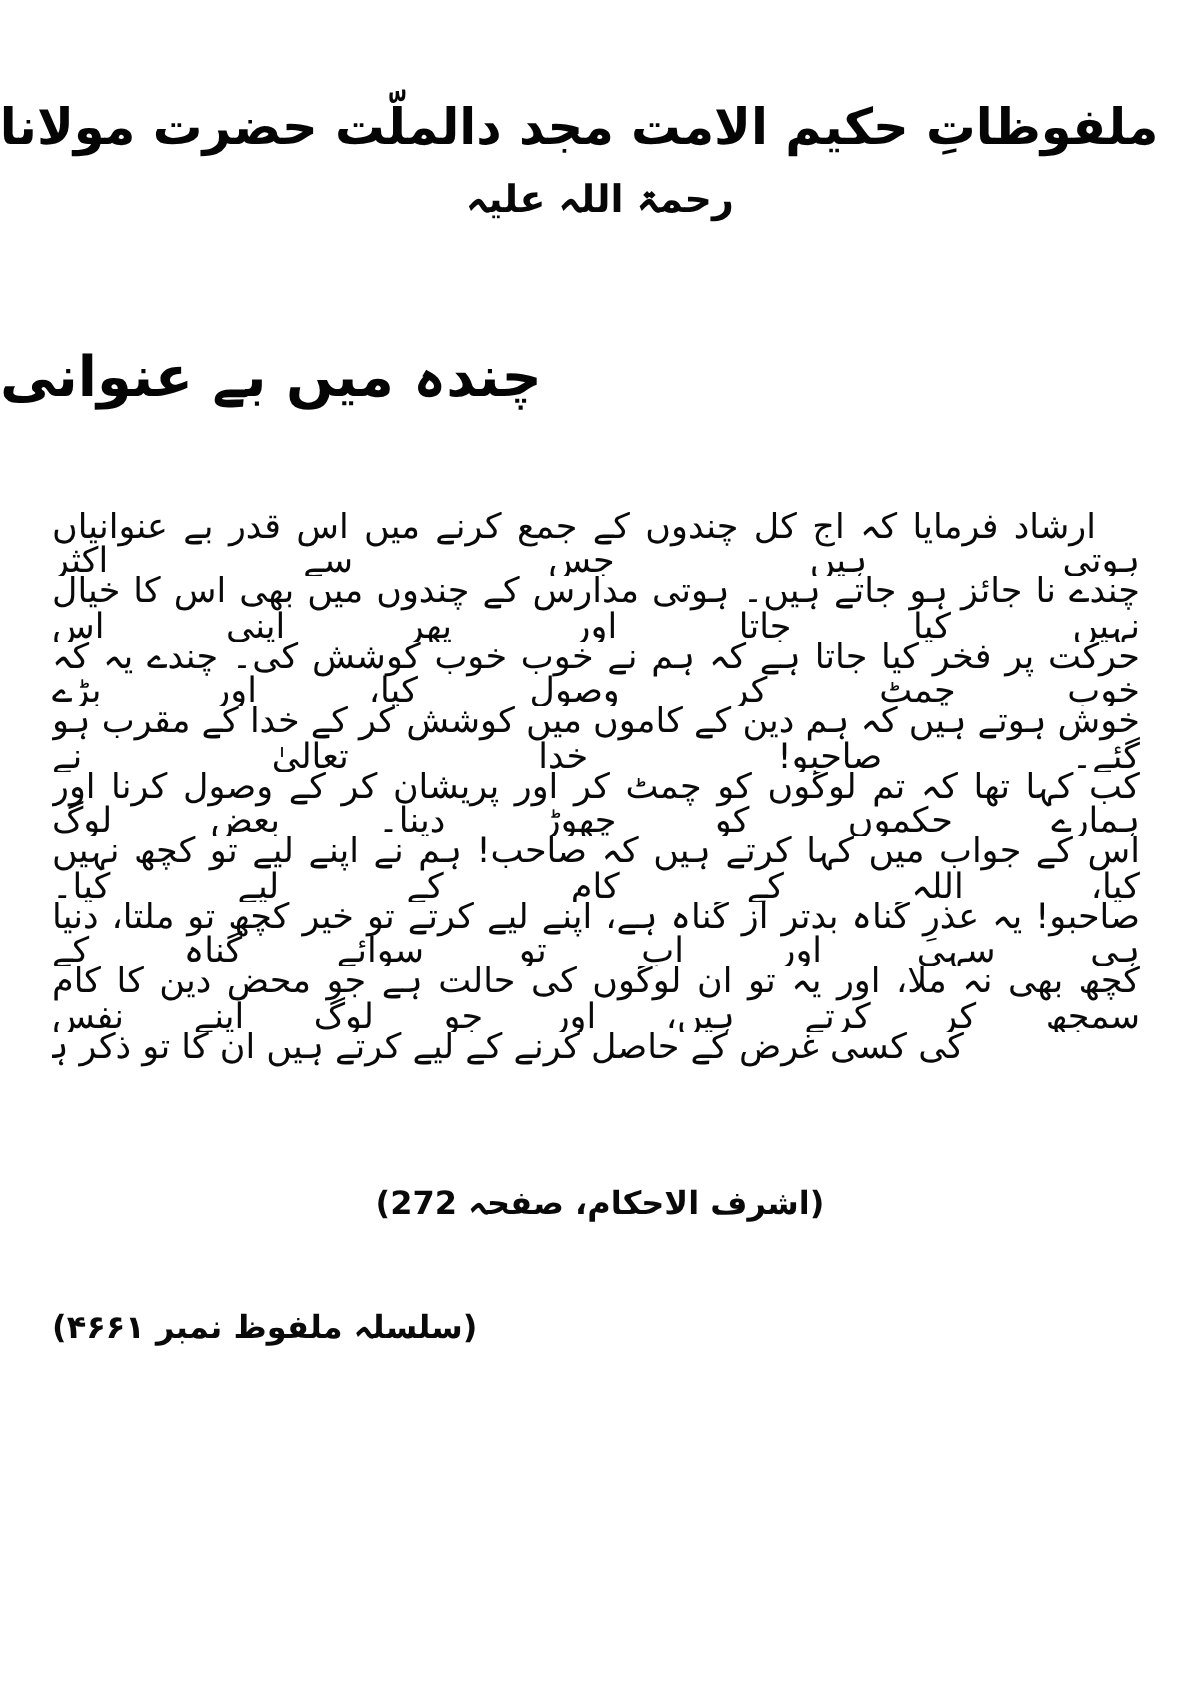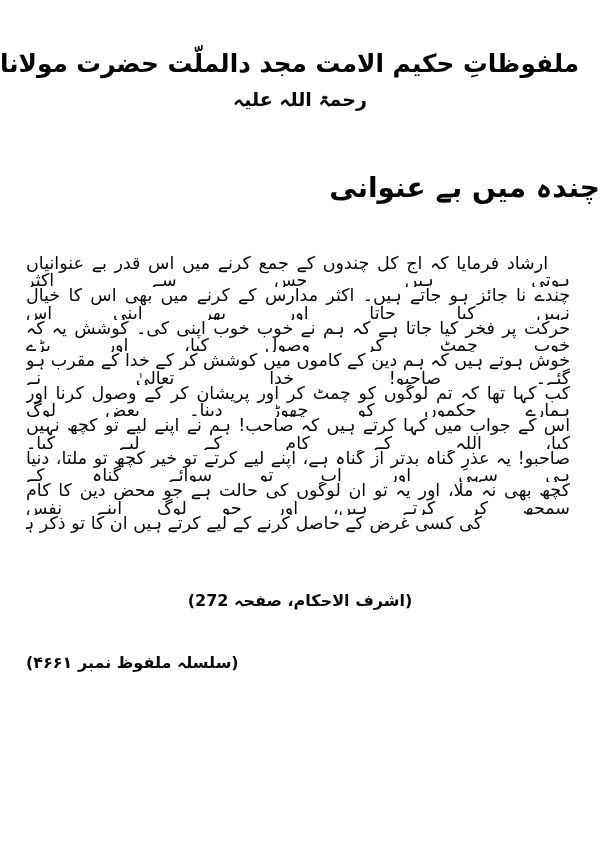--- a/index.html
+++ b/index.html
@@ -50,21 +50,21 @@
     margin-top: 6px;
     font-size: 19px;
     font-weight: 700;
     color: #080808;
     direction: rtl;
   }
 
   
   .article-title-wrap {
     margin-top: 60px;
-    text-align: right;
+    text-align: left;
   }
   .article-title {
     display: inline-block;
     font-size: 28px;
     font-weight: 700;
     color: #050505;
     direction: rtl;
     line-height: 1.3;
   }
 
@@ -137,22 +137,22 @@
     <div class="header-title">ملفوظاتِ حکیم الامت مجد دالملّت حضرت مولانا محمد اشرف علی تھانوی</div>
     <div class="header-subtitle">رحمۃ اللہ علیہ</div>
   </div>
 
   <div class="article-title-wrap">
     <div class="article-title">چندہ میں بے عنوانی</div>
   </div>
 
   <div class="body-block">
     <div class="body-line stretch first-line">ارشاد فرمایا کہ آج کل چندوں کے جمع کرنے میں اس قدر بے عنوانیاں ہوتی ہیں جس سے اکثر</div>
-    <div class="body-line stretch">چندے نا جائز ہو جاتے ہیں۔ اکثر مدارس کے کرنے میں بھی اس کا خیال نہیں کیا جاتا اور پھر اپنی اس</div>
-    <div class="body-line stretch">حرکت پر فخر کیا جاتا ہے کہ ہم نے خوب خوب اپنی کی۔ کوشش یہ کہ خوب چمٹ کر وصول کیا، اور بڑے</div>
+    <div class="body-line stretch">چندے نا جائز ہو جاتے ہیں۔ ہوتی مدارس کے چندوں میں بھی اس کا خیال نہیں کیا جاتا اور پھر اپنی اس</div>
+    <div class="body-line stretch">حرکت پر فخر کیا جاتا ہے کہ ہم نے خوب خوب کوشش کی۔ چندے یہ کہ خوب چمٹ کر وصول کیا، اور بڑے</div>
     <div class="body-line stretch">خوش ہوتے ہیں کہ ہم دین کے کاموں میں کوشش کر کے خدا کے مقرب ہو گئے۔ صاحبو! خدا تعالیٰ نے</div>
     <div class="body-line stretch">کب کہا تھا کہ تم لوگوں کو چمٹ کر اور پریشان کر کے وصول کرنا اور ہمارے حکموں کو چھوڑ دینا۔ بعض لوگ</div>
     <div class="body-line stretch">اس کے جواب میں کہا کرتے ہیں کہ صاحب! ہم نے اپنے لیے تو کچھ نہیں کیا، اللہ کے کام کے لیے کیا۔</div>
     <div class="body-line stretch">صاحبو! یہ عذرِ گناہ بدتر از گناہ ہے، اپنے لیے کرتے تو خیر کچھ تو ملتا، دنیا ہی سہی اور اب تو سوائے گناہ کے</div>
     <div class="body-line stretch">کچھ بھی نہ ملا، اور یہ تو ان لوگوں کی حالت ہے جو محض دین کا کام سمجھ کر کرتے ہیں، اور جو لوگ اپنے نفس</div>
     <div class="body-line last-line">کی کسی غرض کے حاصل کرنے کے لیے کرتے ہیں ان کا تو ذکر ہی کیا ہے۔</div>
   </div>
 
   <div class="citation-primary">(اشرف الاحکام، صفحہ 272)</div>
 

